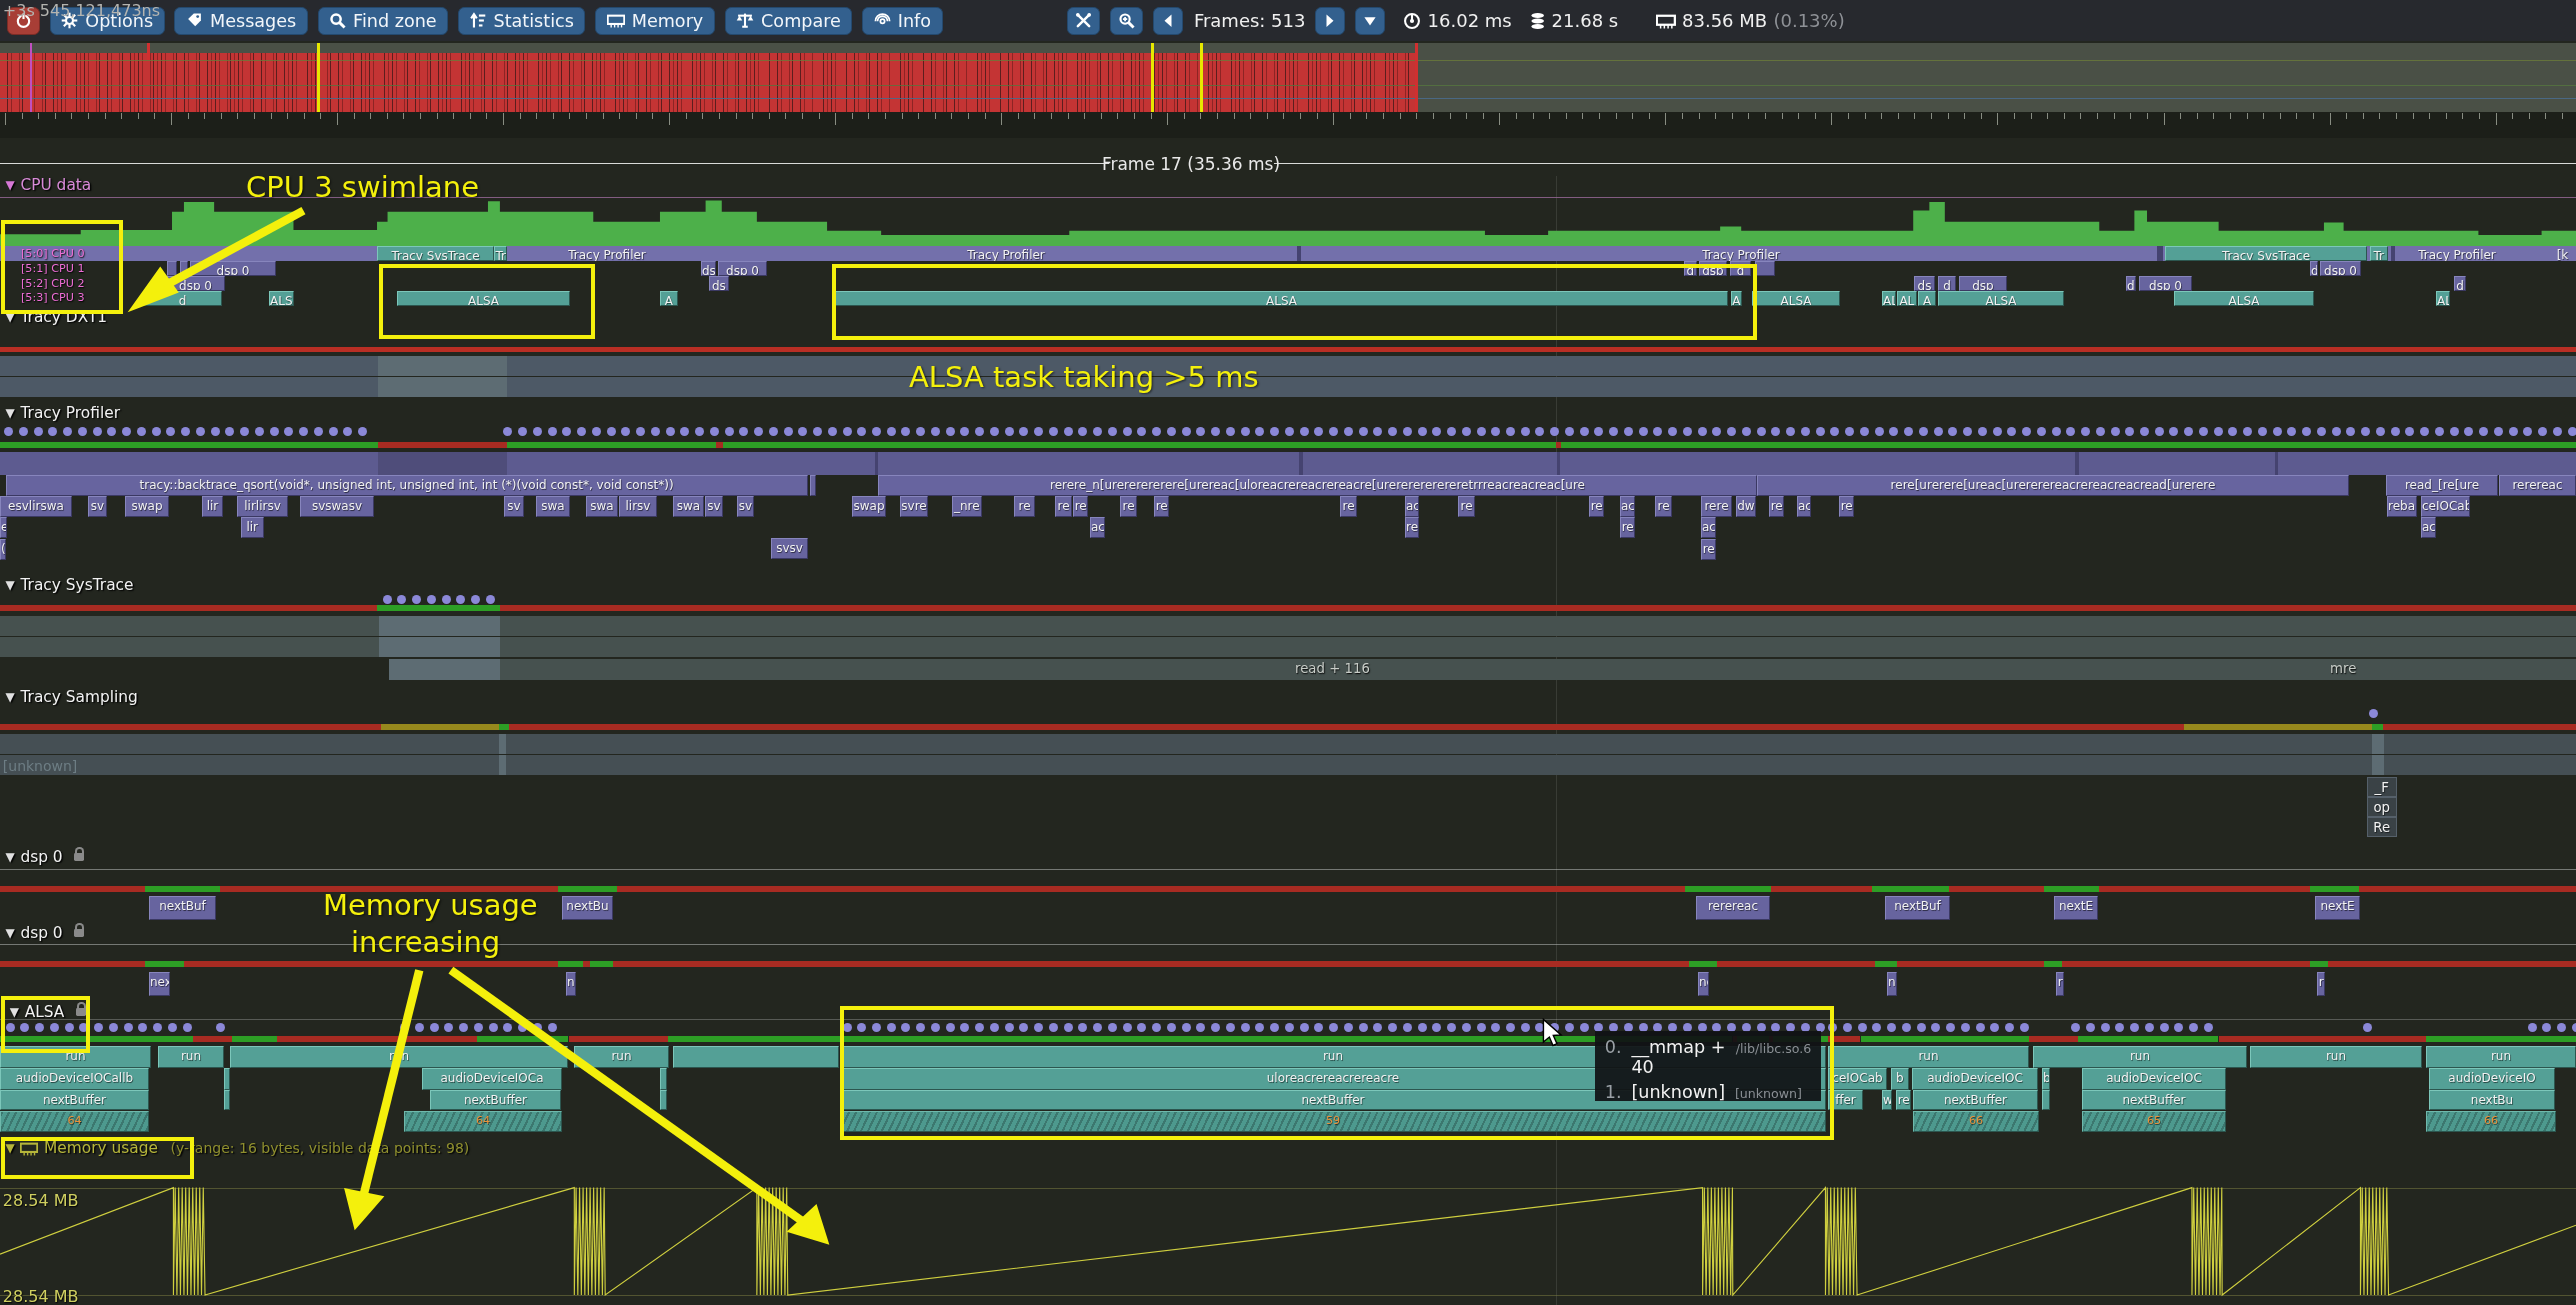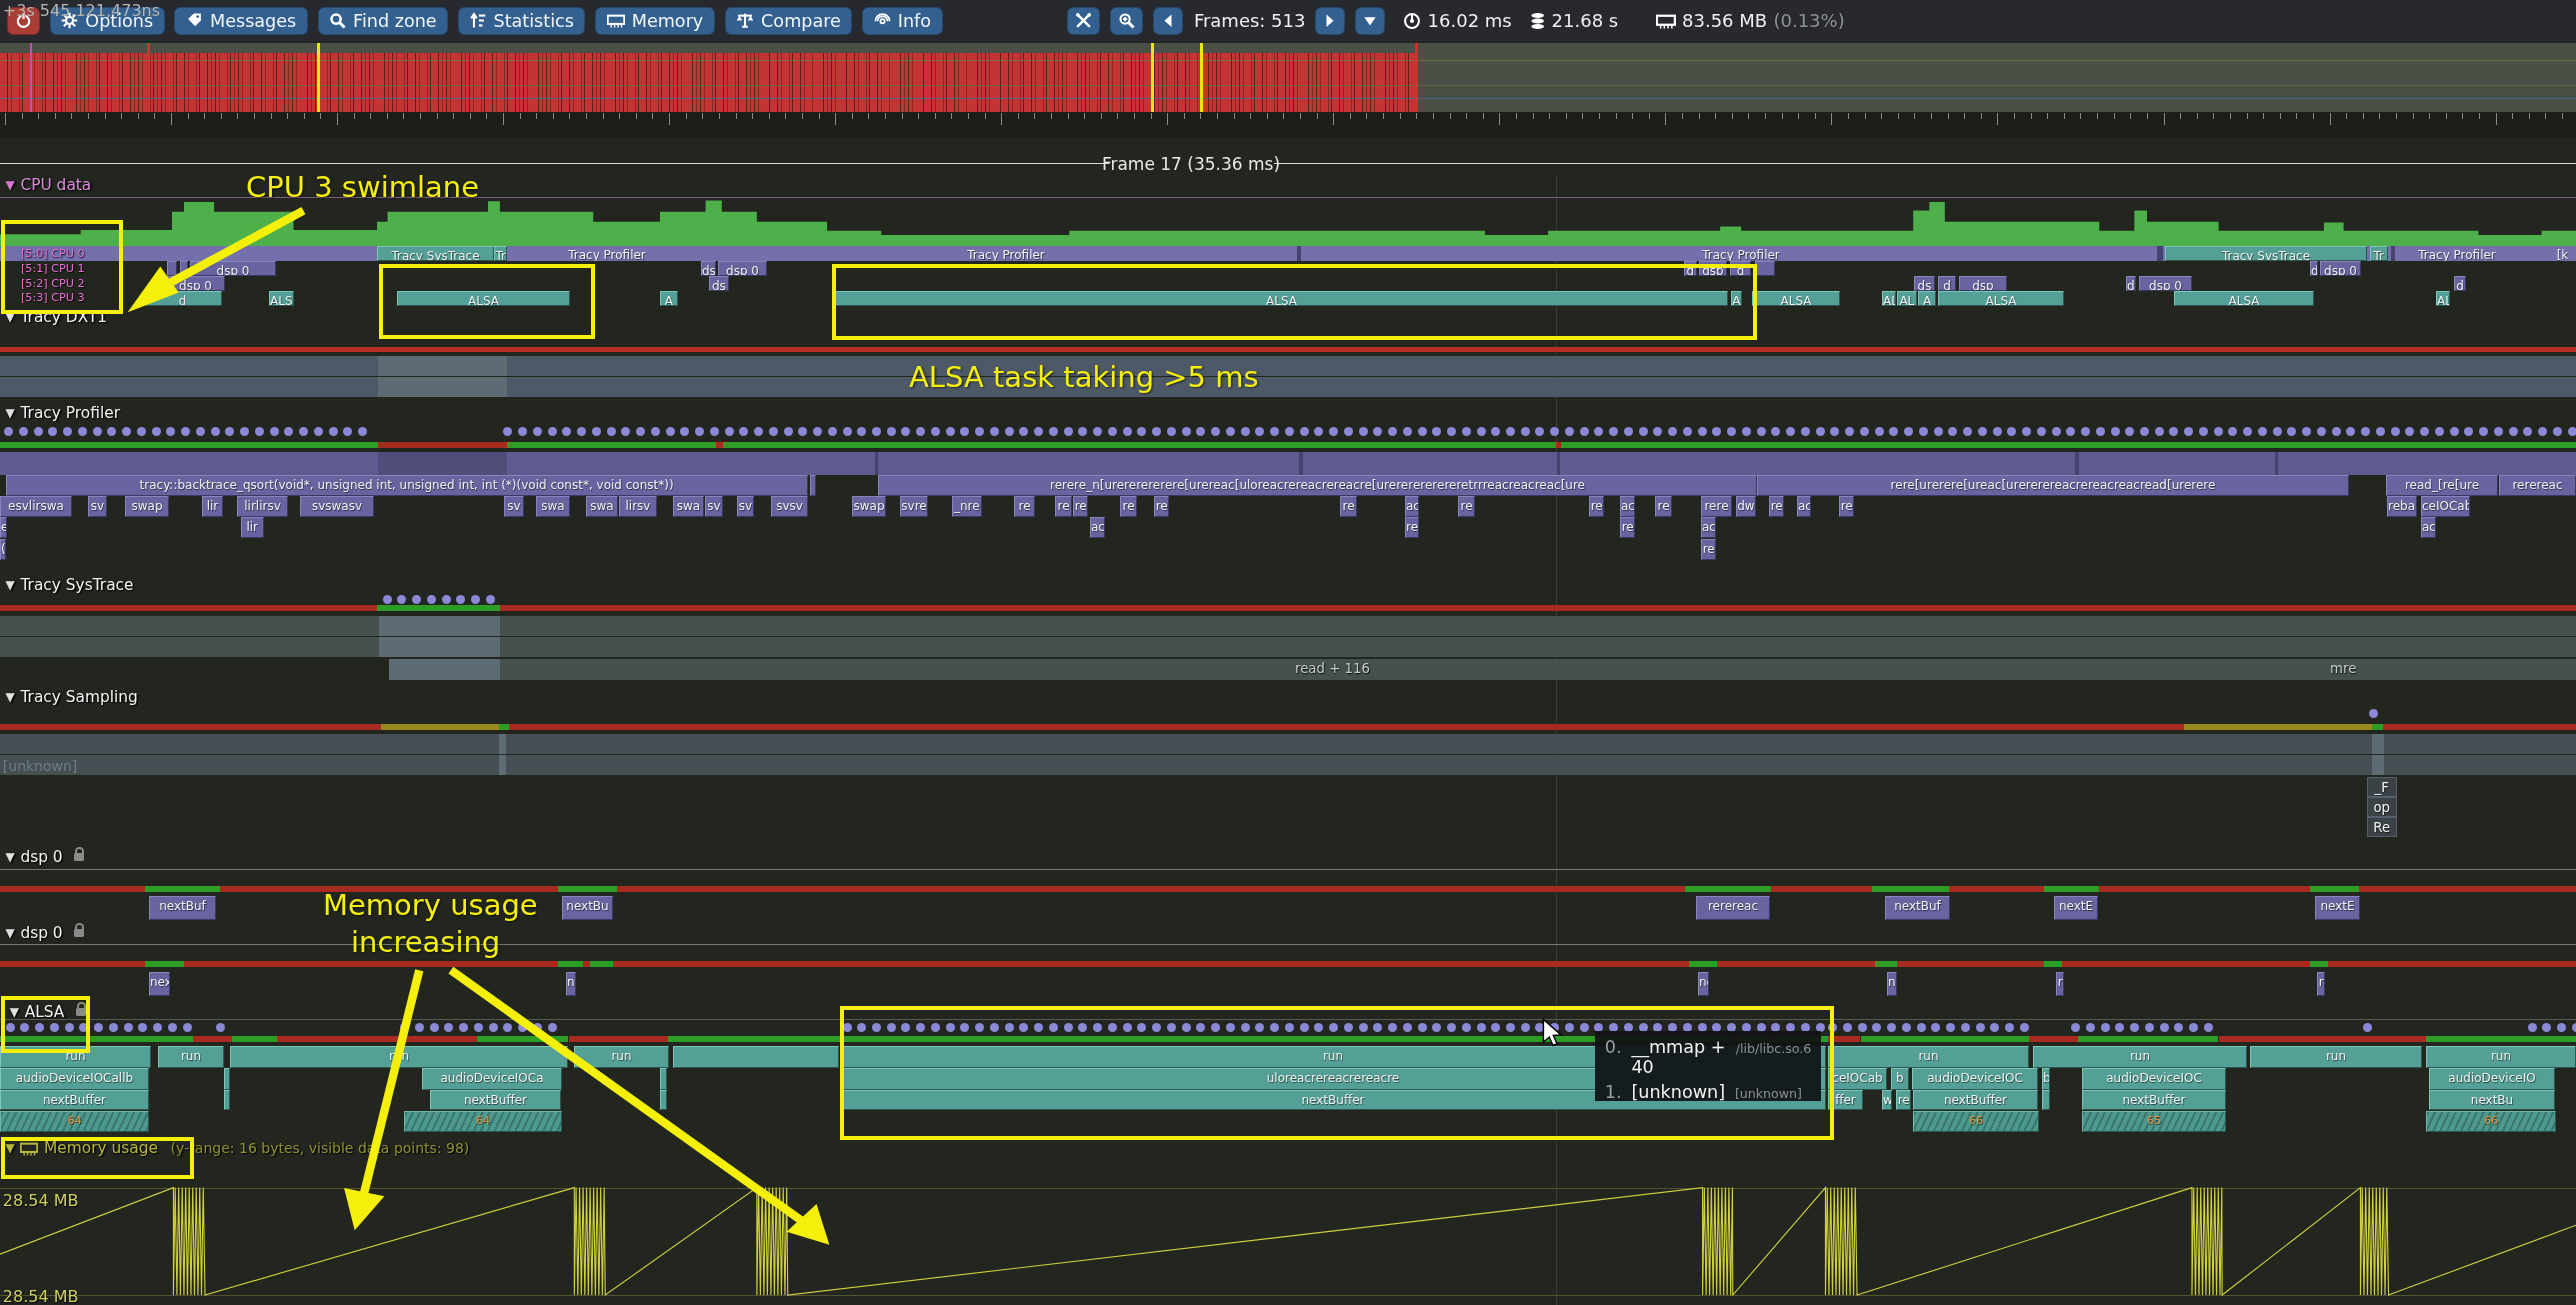--- a/index.html
+++ b/index.html
@@ -684,21 +684,21 @@
       <div class="seg pz" style="left: 202px; width: 21px;">lir</div>
       <div class="seg pz" style="left: 237px; width: 51px;">lirlirsv</div>
       <div class="seg pz" style="left: 300px; width: 74px;">svswasv</div>
       <div class="seg pz" style="left: 504px; width: 19.7px;">sv</div>
       <div class="seg pz" style="left: 536px; width: 34px;">swa</div>
       <div class="seg pz" style="left: 586px; width: 32px;">swa</div>
       <div class="seg pz" style="left: 619px; width: 38px;">lirsv</div>
       <div class="seg pz" style="left: 673px; width: 31px;">swa</div>
       <div class="seg pz" style="left: 705px; width: 18px;">sv</div>
       <div class="seg pz" style="left: 737px; width: 17px;">sv</div>
-      <div class="seg pz" style="left: 771px; width: 37px;">svsv</div>
+      <div class="seg pz" style="left: 771px; width: 37px; margin-top: 42px;">svsv</div>
       <div class="seg pz" style="left: 852px; width: 34px;">swap</div>
       <div class="seg pz" style="left: 900px; width: 28px;">svre</div>
       <div class="seg pz" style="left: 952px; width: 29.5px;">_nre</div>
       <div class="seg pz" style="left: 1014px; width: 21px;">re</div>
       <div class="seg pz" style="left: 1055px; width: 17px;">re</div>
       <div class="seg pz" style="left: 1073px; width: 15.4px;">re</div>
       <div class="seg pz" style="left: 1120px; width: 17px;">re</div>
       <div class="seg pz" style="left: 1154px; width: 15.4px;">re</div>
       <div class="seg pz" style="left: 1340px; width: 17px;">re</div>
       <div class="seg pz" style="left: 1405px; width: 14px;">ac</div>
@@ -1034,20 +1034,21 @@
       <div class="seg tz" style="left: 1882px; width: 9.8px;">w</div>
       <div class="seg tz" style="left: 1896px; width: 15.4px;">re</div>
       <div class="seg tz" style="left: 1913px; width: 125px;">nextBuffer</div>
       <div class="seg tz" style="left: 2042px; width: 8.4px;"></div>
       <div class="seg tz" style="left: 2082px; width: 144px;">nextBuffer</div>
       <div class="seg tz" style="left: 2429px; width: 126px;">nextBu</div>
     </div>
   <div class="row" style="top:1111px;height:21px" id="alsa-small">
       <div class="seg tz2 zig" style="left: 0px; width: 149px;">64</div>
       <div class="seg tz2 zig" style="left: 404px; width: 158px;">64</div>
+      <div class="seg tz2 zig" style="left: 840px; width: 986px;">59</div>
       <div class="seg tz2 zig" style="left: 1913px; width: 126px;">66</div>
       <div class="seg tz2 zig" style="left: 2082px; width: 144px;">65</div>
       <div class="seg tz2 zig" style="left: 2426px; width: 130px;">66</div>
     </div>
 
   <div class="shead" style="left:5.6px;top:1139px" id="memhead">
     <span class="tri" style="color:#b5b53a">▼</span>
     <svg width="18" height="17" viewBox="0 0 26 24">
         <rect x="1" y="5" width="24" height="12" fill="none" stroke="#b5b53a" stroke-width="3"></rect>
         <g stroke="#b5b53a" stroke-width="2">

